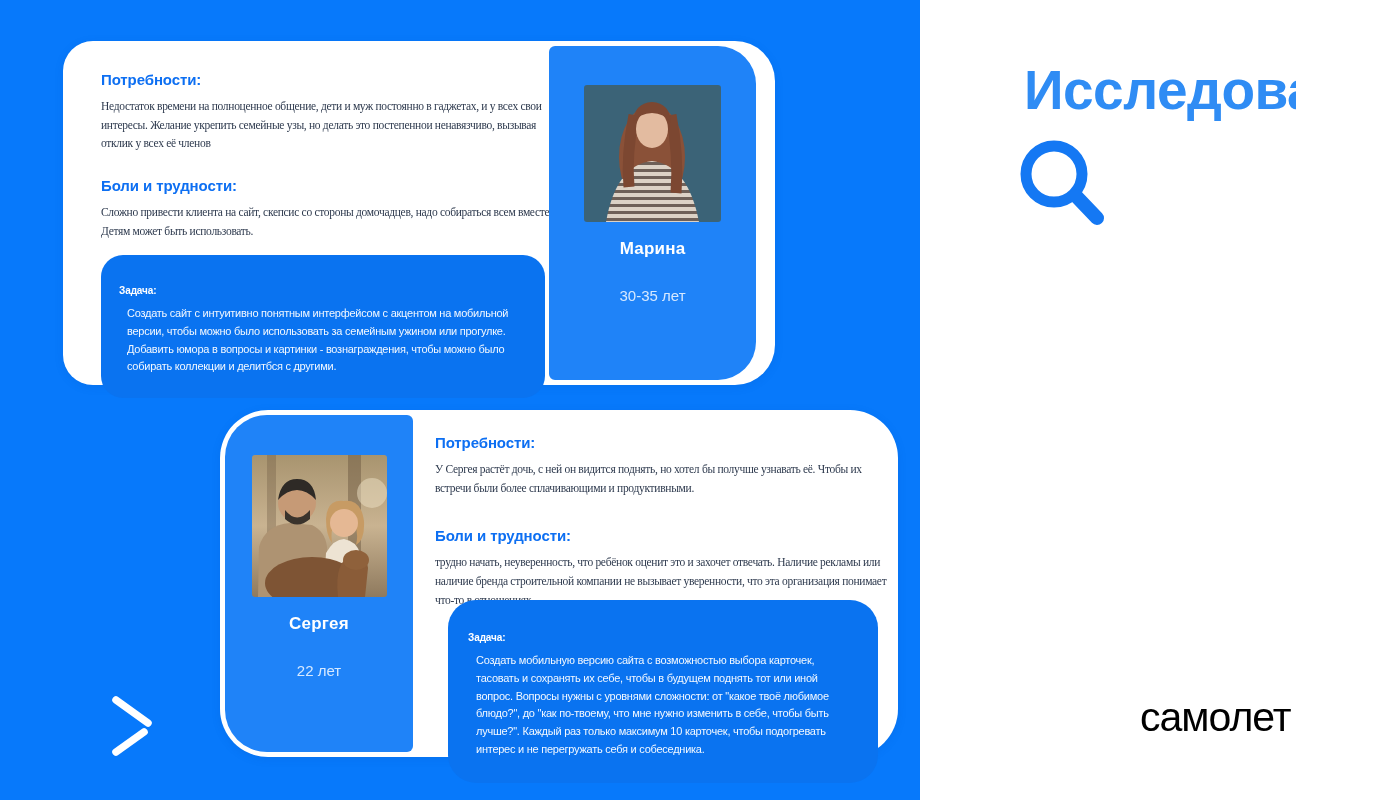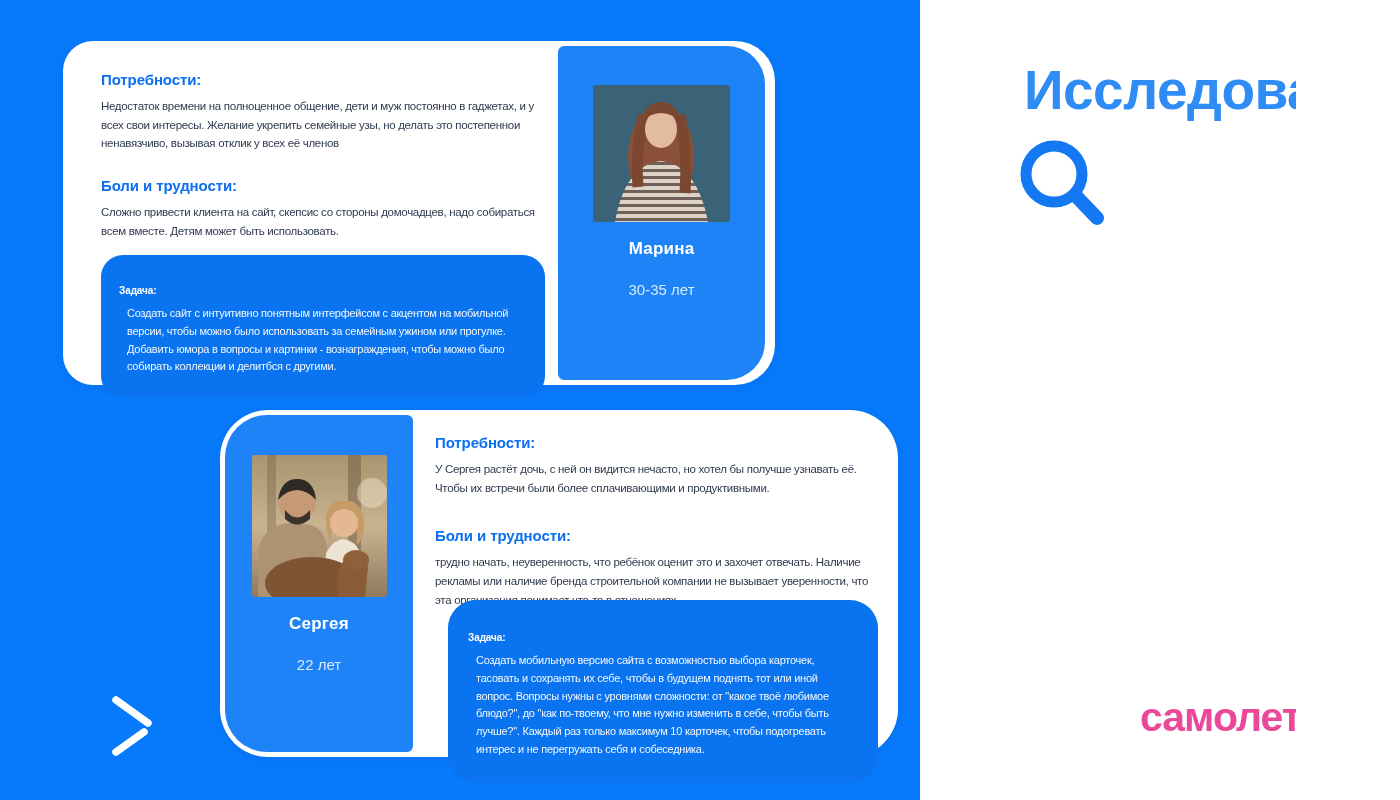--- a/index.html
+++ b/index.html
@@ -8,44 +8,44 @@
   .blue-bg{position:absolute;left:0;top:0;width:920px;height:800px;background:#0779FB;}
 
   .card{position:absolute;background:#ffffff;box-shadow:0 2px 10px rgba(10,60,140,.10);}
   .card-top{left:63px;top:41px;width:712px;height:344px;border-radius:30px 40px 40px 30px;}
   .card-bottom{left:220px;top:410px;width:678px;height:347px;border-radius:48px;}
 
   .card-top-text{position:absolute;left:38px;top:30px;width:455px;}
   .card-bottom-text{position:absolute;left:215px;top:24px;width:452px;}
 
   .section-h{margin:0 0 9px 0;font-size:15px;font-weight:700;color:#0D6FF2;letter-spacing:-.1px;}
-  .section-p{margin:0 0 24px 0;font-size:11.5px;line-height:1.62;color:#2E3A4E;letter-spacing:-.3px;}
+  .section-p{margin:0 0 24px 0;font-size:11.5px;line-height:1.62;color:#2E3A4E;letter-spacing:-.3px;font-family:Liberation Serif, serif;}
 
   .task-box{position:absolute;background:#0A73F0;color:#fff;box-sizing:border-box;}
   .task-box-top{left:38px;top:214px;width:444px;min-height:103px;border-radius:22px;padding:14px 18px;}
   .task-box-bottom{left:228px;top:190px;width:430px;min-height:140px;border-radius:28px;padding:16px 20px;}
   .task-h{margin:16px 0 9px 0;font-size:10px;font-weight:700;letter-spacing:-.1px;}
   .task-p{margin:8px;font-size:11px;line-height:1.62;letter-spacing:-.25px;color:#F2F8FF;}
 
   .panel{position:absolute;background:#1F83F8;text-align:center;}
-  .panel-right{top:5px;right:10px;bottom:5px;width:207px;border-radius:6px 38px 38px 6px;}
+  .panel-right{top:5px;right:19px;bottom:5px;width:207px;border-radius:6px 38px 38px 6px;}
   .panel-left{top:5px;left:5px;bottom:5px;width:188px;border-radius:42px 6px 6px 42px;}
   .photo{margin:0 auto;border-radius:3px;overflow:hidden;line-height:0;}
   .photo-marina{margin-top:39px;width:137px;height:137px;}
   .photo-sergey{margin-top:40px;width:135px;height:142px;}
   .persona-name{margin-top:17px;font-size:17px;font-weight:700;color:#ffffff;letter-spacing:.2px;}
-  .persona-age{margin-top:22px;font-size:15px;font-weight:400;color:#D6E9FF;}
+  .persona-age{margin-top:28px;font-size:15px;font-weight:400;color:#D6E9FF;}
 
   .chevron{position:absolute;left:108px;top:694px;width:48px;height:62px;cursor:pointer;}
 
   .page-title{position:absolute;left:1024px;top:58px;margin:0;font-size:55px;font-weight:700;
               color:#2F8CF4;letter-spacing:-.5px;}
   .magnifier{position:absolute;left:1020px;top:137px;width:88px;height:92px;}
-  .brand{position:absolute;left:1140px;top:694px;font-size:41px;font-weight:700;
-         color:#ec4899;letter-spacing:-1px;}
+  .brand{position:absolute;left:1140px;top:694px;font-size:41px;font-weight:400;
+         color:#000000;letter-spacing:-1px;}
 </style>
 </head>
 <body>
 
 <div class="stage">
   <div class="blue-bg"></div>
 
   <section class="card card-top">
     <div class="card-top-text">
       <h3 class="section-h">Потребности:</h3>
@@ -108,21 +108,21 @@
           <path d="M86 142 Q82 106 100 100 Q114 98 116 113 L113 142 Z" fill="#8A5C38"></path>
           <ellipse cx="104" cy="105" rx="13" ry="10" fill="#8F613B"></ellipse>
         </svg>
       </div>
       <div class="persona-name">Сергея</div>
       <div class="persona-age">22 лет</div>
     </aside>
 
     <div class="card-bottom-text">
       <h3 class="section-h">Потребности:</h3>
-      <p class="section-p" style="margin-bottom:30px;">У Сергея растёт дочь, с ней он видится нечасто, но хотел бы получше узнавать её. Чтобы их встречи были более сплачивающими и продуктивными.</p>
+      <p class="section-p" style="margin-bottom:30px;">У Сергея растёт дочь, с ней он видится поднять, но хотел бы получше узнавать её. Чтобы их встречи были более сплачивающими и продуктивными.</p>
       <h3 class="section-h">Боли и трудности:</h3>
       <p class="section-p">трудно начать, неуверенность, что ребёнок оценит это и захочет отвечать. Наличие рекламы или наличие бренда строительной компании не вызывает уверенности, что эта организация понимает что-то в отношениях.</p>
     </div>
 
     <div class="task-box task-box-bottom">
       <h4 class="task-h">Задача:</h4>
       <p class="task-p">Создать мобильную версию сайта с возможностью выбора карточек, тасовать и сохранять их себе, чтобы в будущем поднять тот или иной вопрос. Вопросы нужны с уровнями сложности: от "какое твоё любимое блюдо?", до "как по-твоему, что мне нужно изменить в себе, чтобы быть лучше?". Каждый раз только максимум 10 карточек, чтобы подогревать интерес и не перегружать себя и собеседника.</p>
     </div>
   </section>
 

